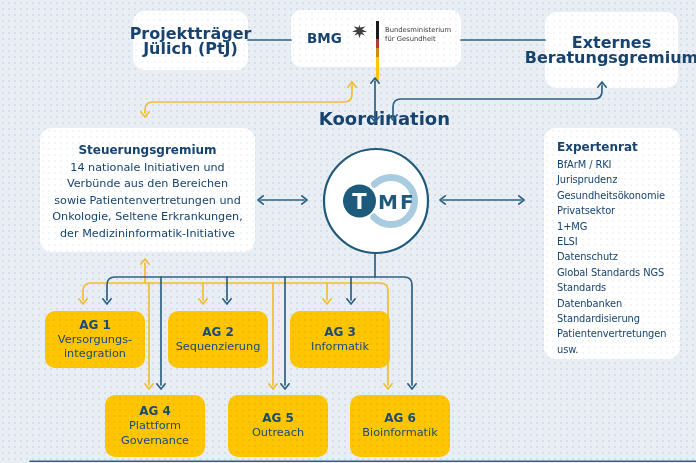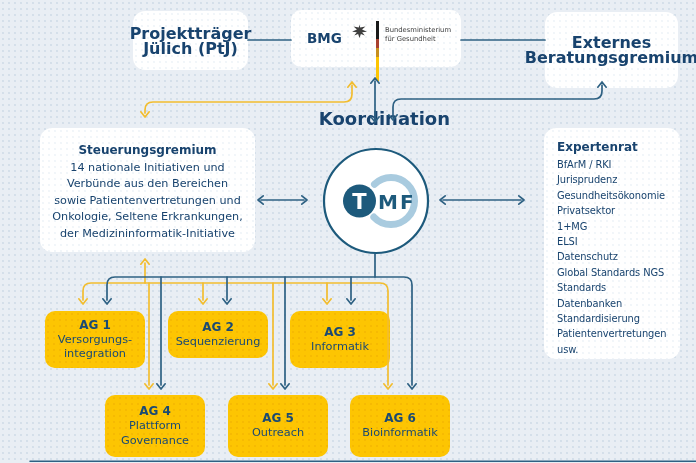--- a/index.html
+++ b/index.html
@@ -36,21 +36,21 @@
   #expert-box .title{font-weight:bold;font-size:12px;margin-bottom:3px;}
   .expert-item{font-size:9.9px;line-height:15.4px;letter-spacing:-0.1px;}
   .agbox{
     position:absolute;background-color:#fdc502;border-radius:10px;color:#1b4a73;
     background-image:radial-gradient(rgba(220,140,0,0.20) 0.8px, transparent 1px);
     background-size:6px 6px;
   }
   .agbox .agid{font-weight:bold;font-size:12px;line-height:15px;}
   .agbox .agname{font-size:11.3px;line-height:14.5px;}
   #ag1{left:45px;top:311px;width:100px;height:57px;}
-  #ag2{left:168px;top:311px;width:100px;height:47px;}
+  #ag2{left:168px;top:311px;width:100px;height:57px;}
   #ag3{left:290px;top:311px;width:100px;height:57px;}
   #ag4{left:105px;top:395px;width:100px;height:62px;}
   #ag5{left:228px;top:395px;width:100px;height:62px;}
   #ag6{left:350px;top:395px;width:100px;height:62px;}
   #connector-svg{position:absolute;left:0;top:0;pointer-events:none;z-index:5;}
 </style>
 </head>
 <body>
 
 <div id="canvas">

